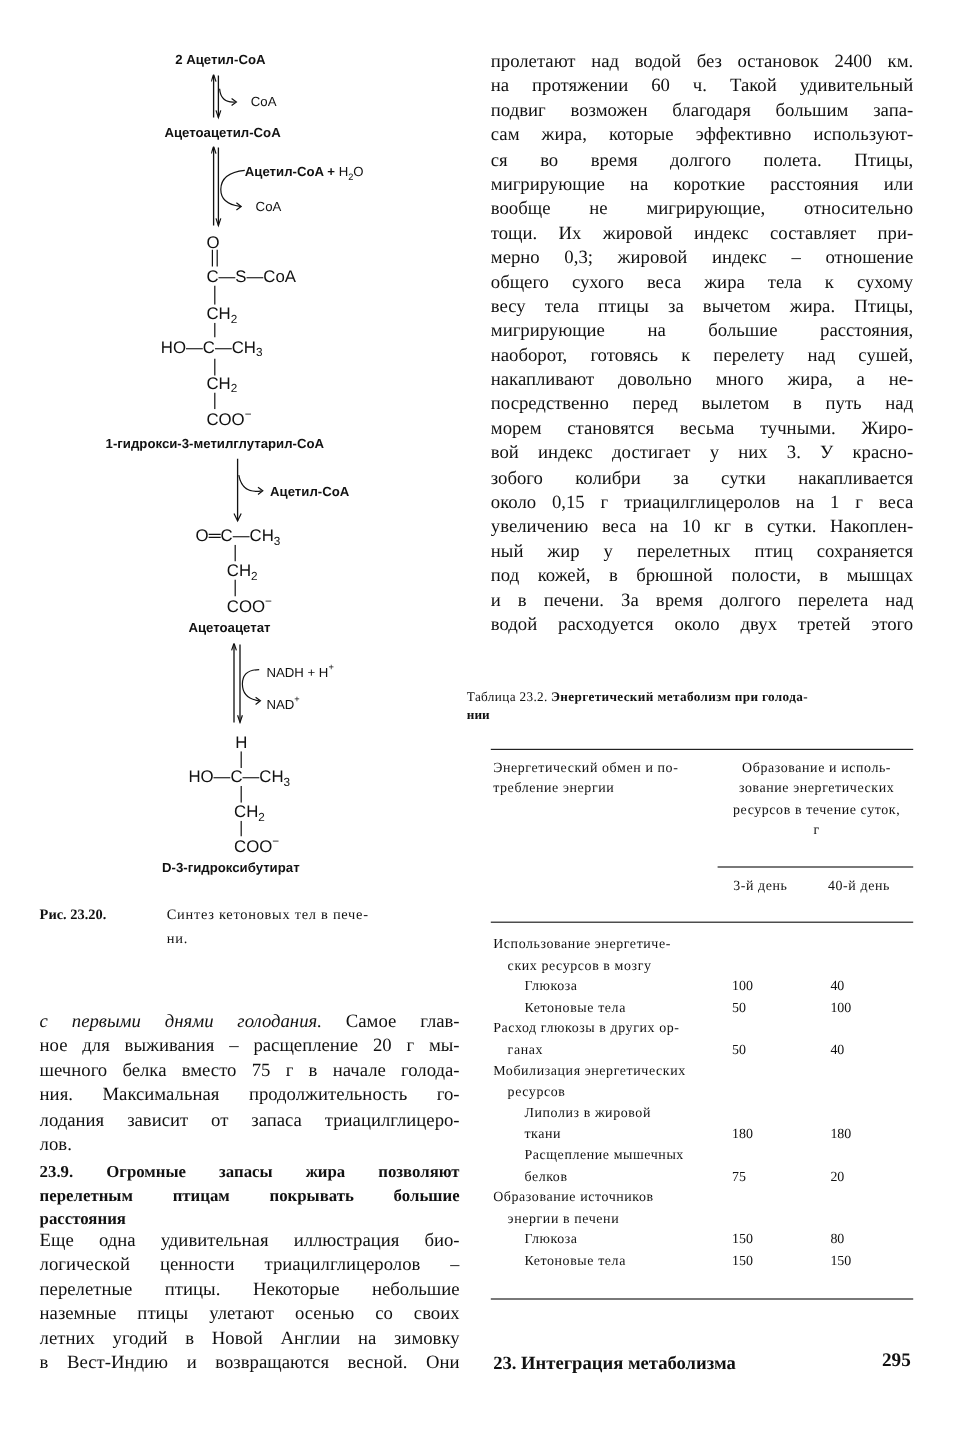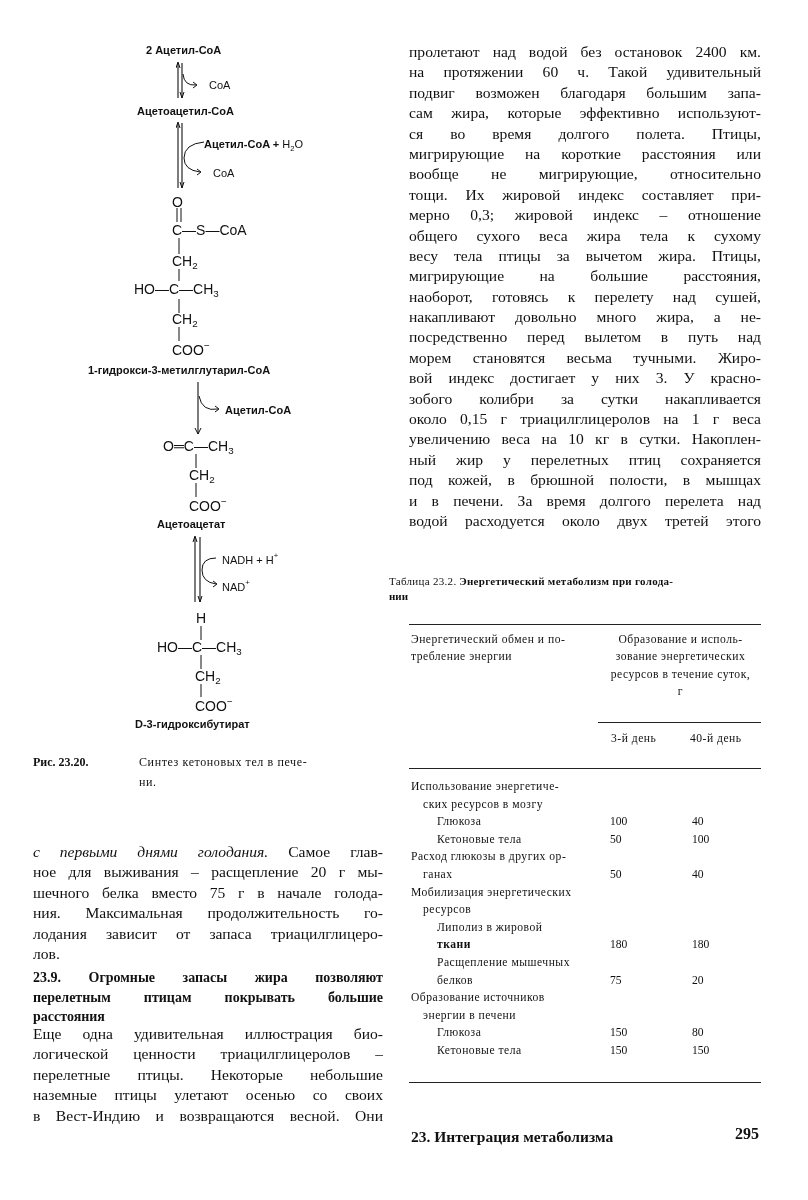--- a/index.html
+++ b/index.html
@@ -141,20 +141,21 @@
   <span class="line" style="height:19.5px;">23.9. Огромные запасы жира позволяют</span>
   <span class="line" style="height:19.5px;">перелетным птицам покрывать большие</span>
   <span class="line last" style="height:19.5px;">расстояния</span>
 </div>
 
 <div class="abs body-text" style="left:33px; top:1024px; width:350px;">
   <span class="line">Еще одна удивительная иллюстрация био-</span>
   <span class="line">логической ценности триацилглицеролов –</span>
   <span class="line">перелетные птицы. Некоторые небольшие</span>
   <span class="line">наземные птицы улетают осенью со своих</span>
+  <span class="line">летних угодий в Новой Англии на зимовку</span>
   <span class="line">в Вест-Индию и возвращаются весной. Они</span>
 </div>
 
 <div class="abs body-text" style="left:409px; top:42px; width:352px;" id="right-paragraph">
     <span class="line">пролетают над водой без остановок 2400 км.</span>
     <span class="line">на протяжении 60 ч. Такой удивительный</span>
     <span class="line">подвиг возможен благодаря большим запа-</span>
     <span class="line">сам жира, которые эффективно используют-</span>
     <span class="line">ся во время долгого полета. Птицы,</span>
     <span class="line">мигрирующие на короткие расстояния или</span>
@@ -243,21 +244,21 @@
       <span style="position: absolute; left: 14px; letter-spacing: 0.5px;">ресурсов</span>
       <span style="position: absolute; left: 201px;"></span>
       <span style="position: absolute; left: 283px;"></span>
     </div>
     <div class="row" style="top: 140.8px; left: 0px; width: 352px;">
       <span style="position: absolute; left: 28px; letter-spacing: 0.5px;">Липолиз в жировой</span>
       <span style="position: absolute; left: 201px;"></span>
       <span style="position: absolute; left: 283px;"></span>
     </div>
     <div class="row" style="top: 158.4px; left: 0px; width: 352px;">
-      <span style="position: absolute; left: 28px; letter-spacing: 0.5px; font-weight: bold;">ткани</span>
+      <span style="position: absolute; left: 28px; letter-spacing: 0.5px;">ткани</span>
       <span style="position: absolute; left: 201px;">180</span>
       <span style="position: absolute; left: 283px;">180</span>
     </div>
     <div class="row" style="top: 176px; left: 0px; width: 352px;">
       <span style="position: absolute; left: 28px; letter-spacing: 0.5px;">Расщепление мышечных</span>
       <span style="position: absolute; left: 201px;"></span>
       <span style="position: absolute; left: 283px;"></span>
     </div>
     <div class="row" style="top: 193.6px; left: 0px; width: 352px;">
       <span style="position: absolute; left: 28px; letter-spacing: 0.5px;">белков</span>

